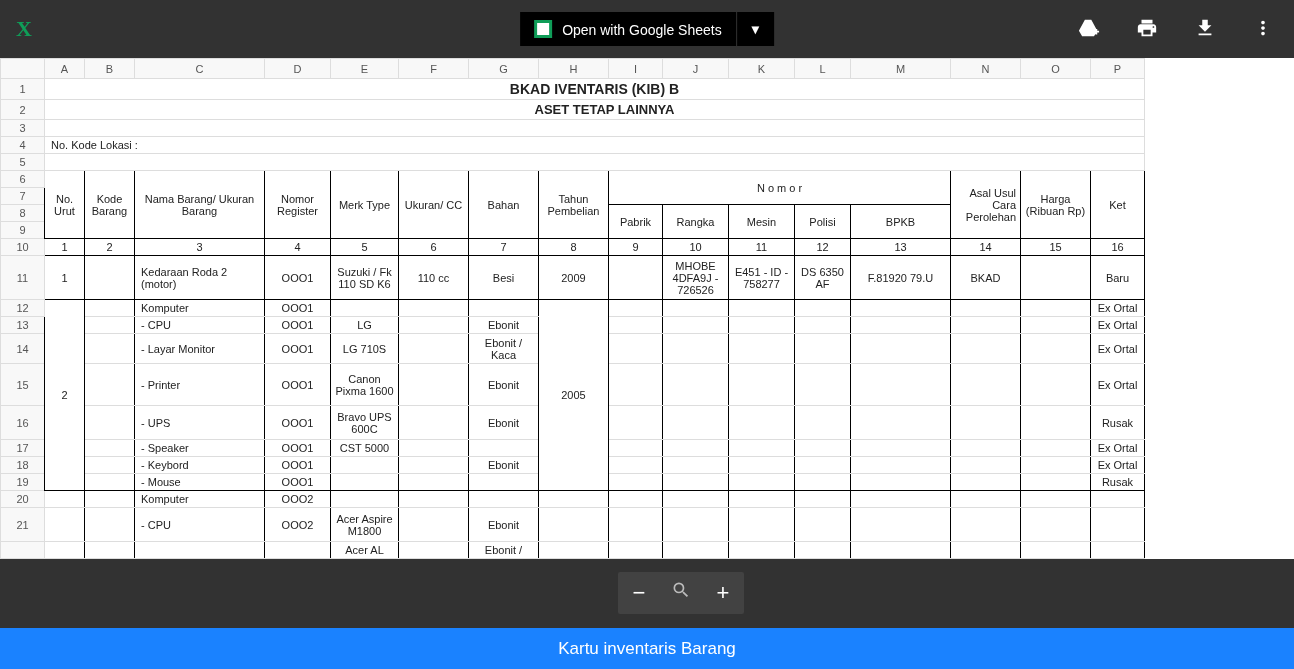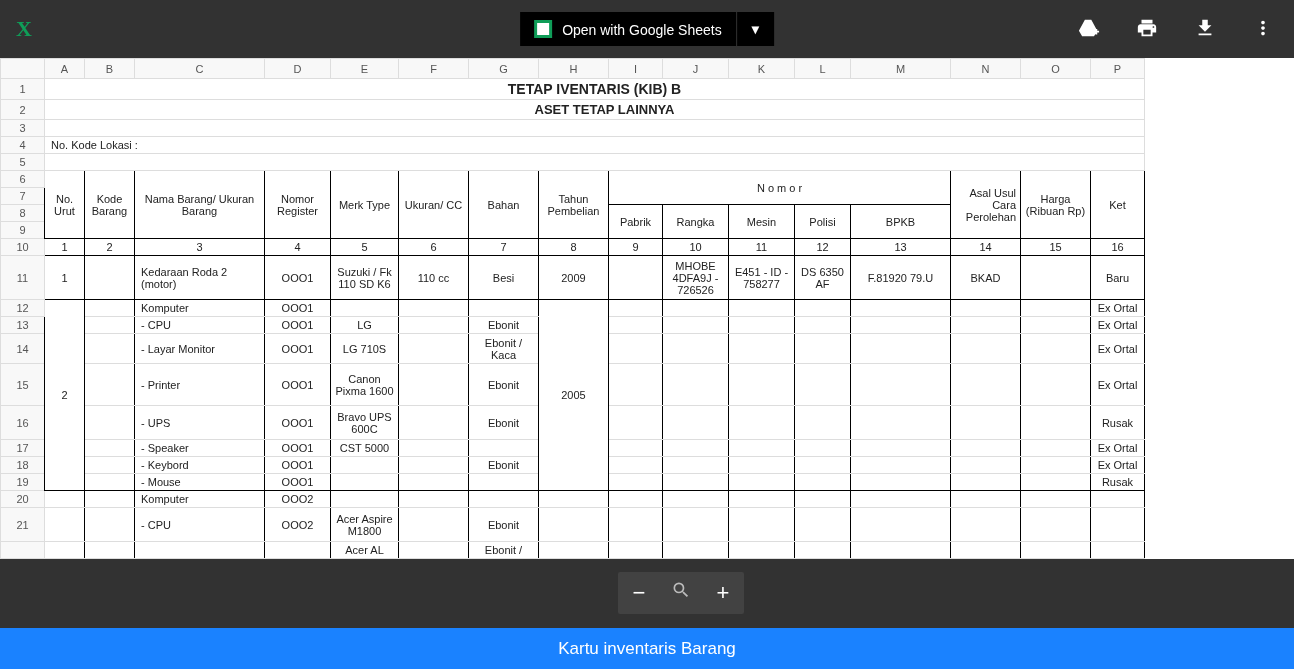--- a/index.html
+++ b/index.html
@@ -121,21 +121,21 @@
   <td>K</td>
   <td>L</td>
   <td>M</td>
   <td>N</td>
   <td>O</td>
   <td>P</td>
 </tr>
 
 <tr>
               <td class="rownum">1</td>
-<td colspan="16" class="title">TETAP IVENTARIS (KIB) B</td>
+<td colspan="16" class="title">BKAD IVENTARIS (KIB) B</td>
             </tr>
 
 <tr>
               <td class="rownum">2</td>
 <td colspan="16" class="sub">ASET TETAP LAINNYA</td>
             </tr>
 
 <tr>
               <td class="rownum">3</td>
 <td colspan="16"></td>

